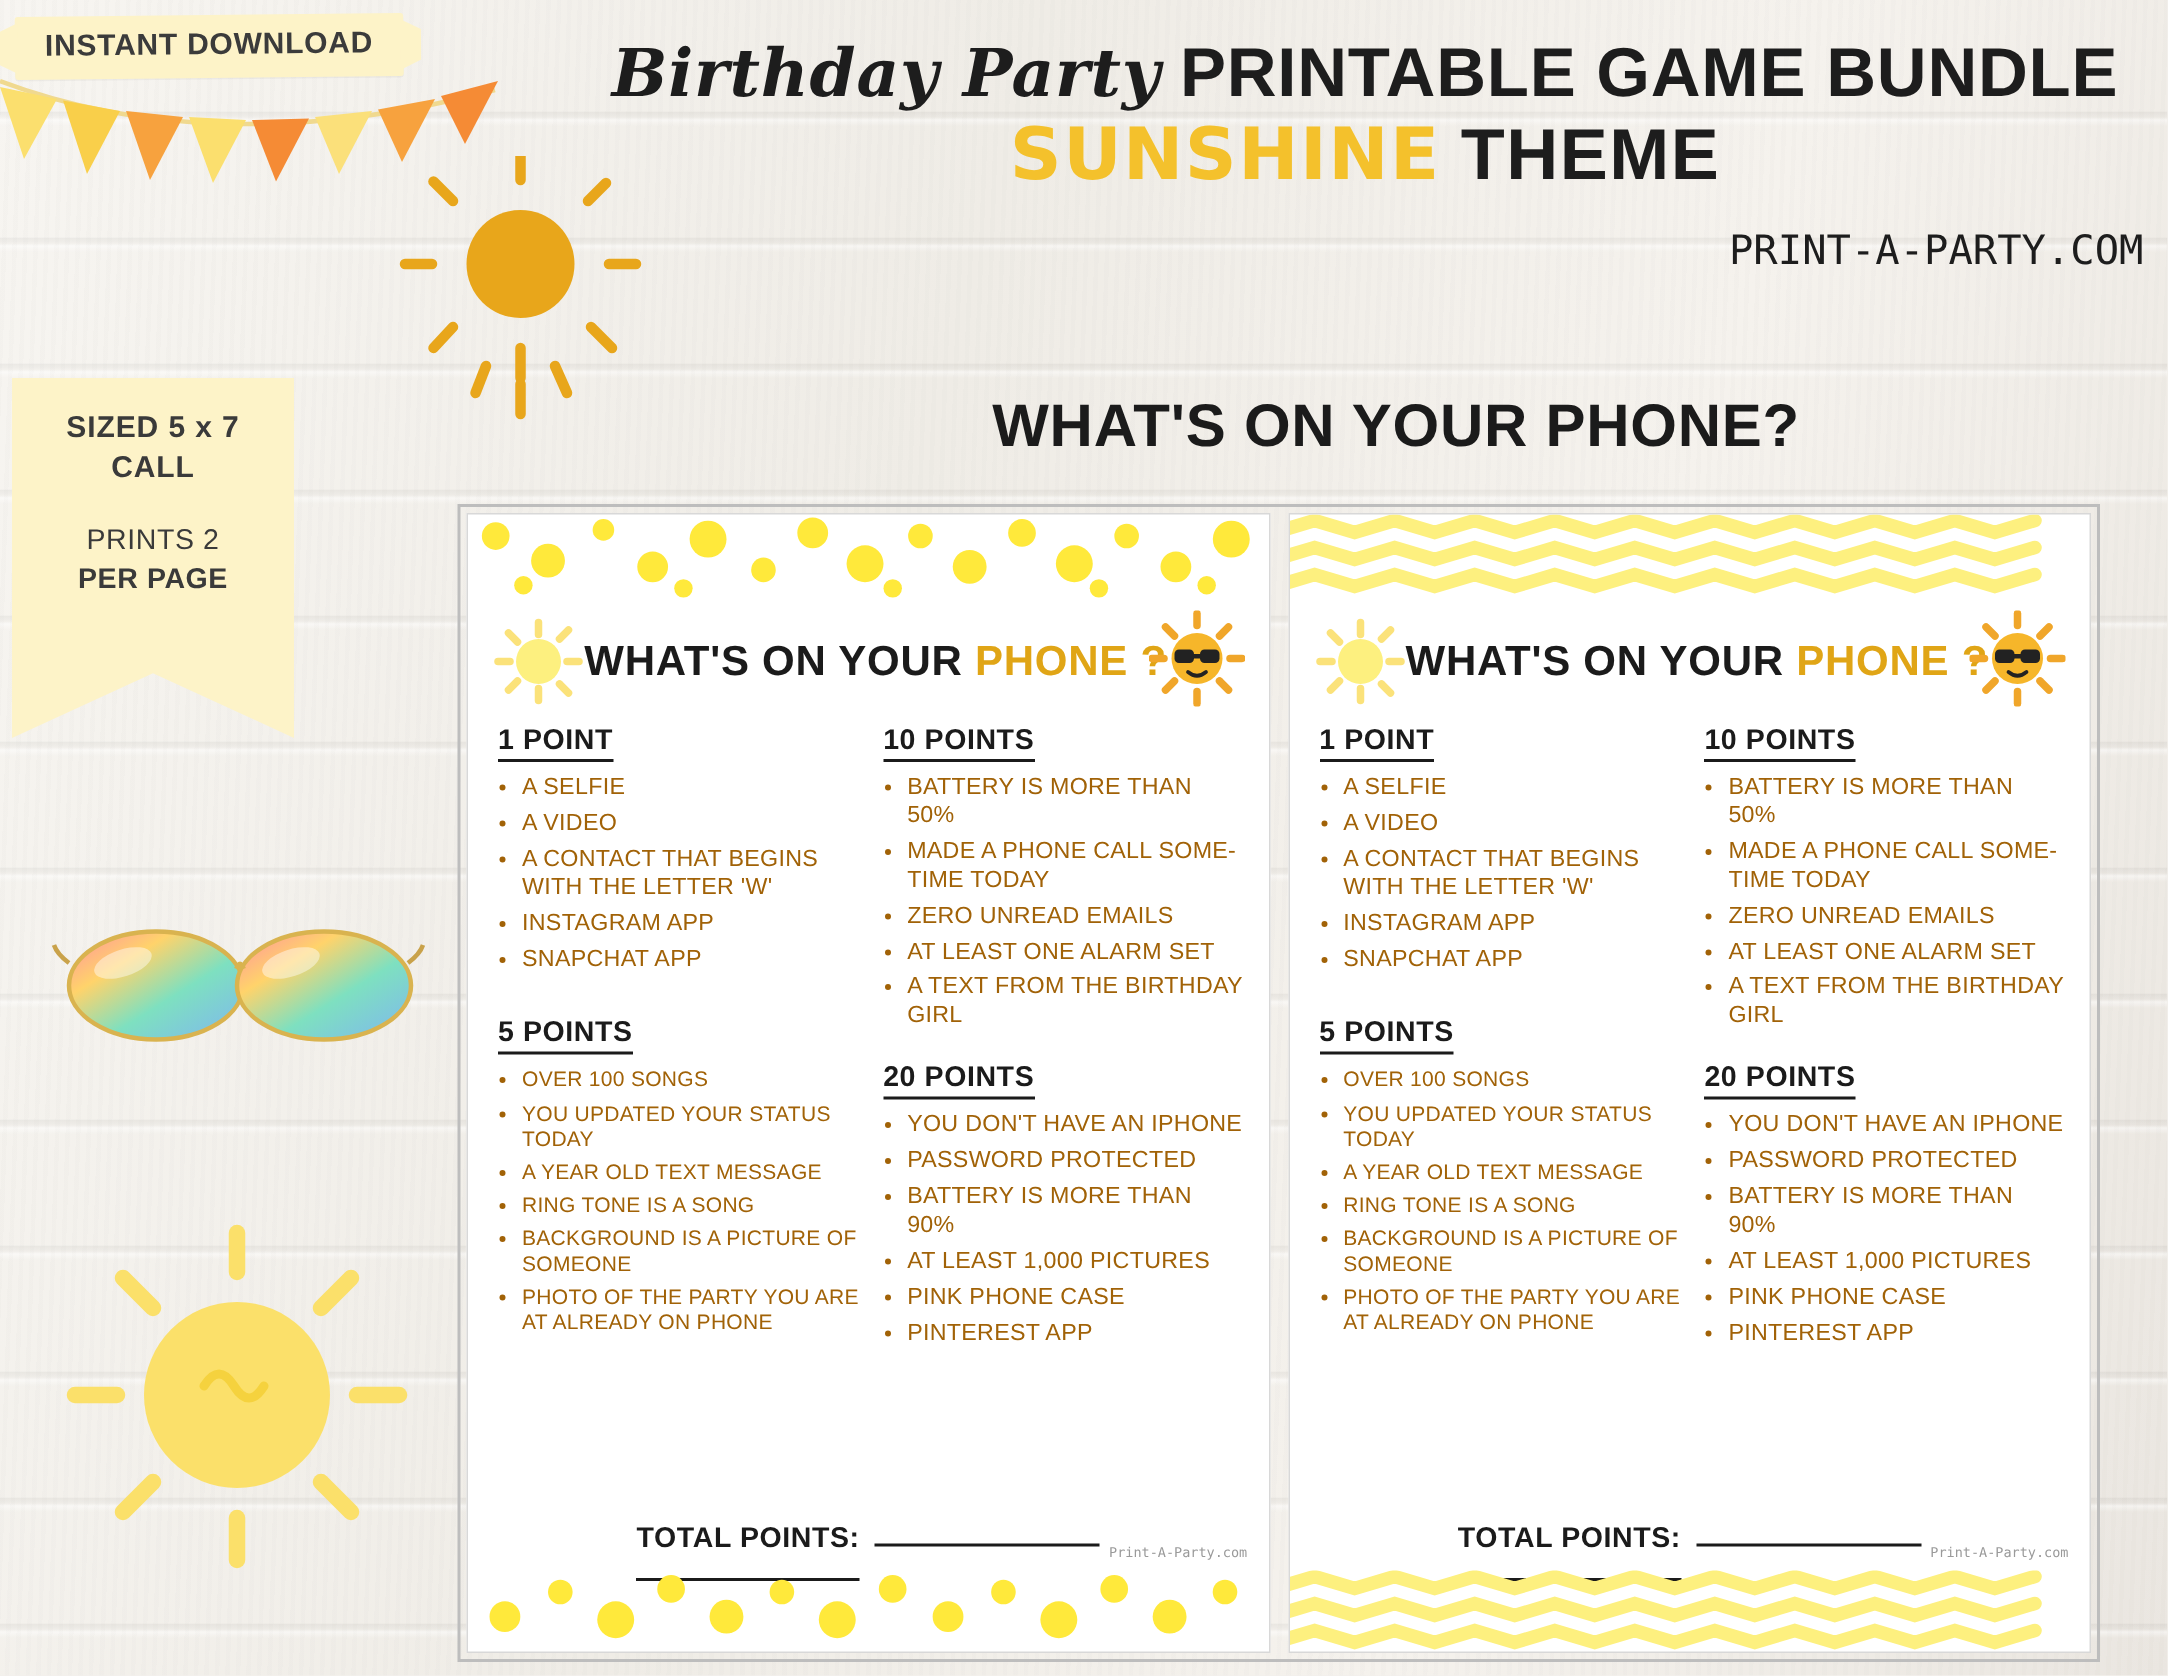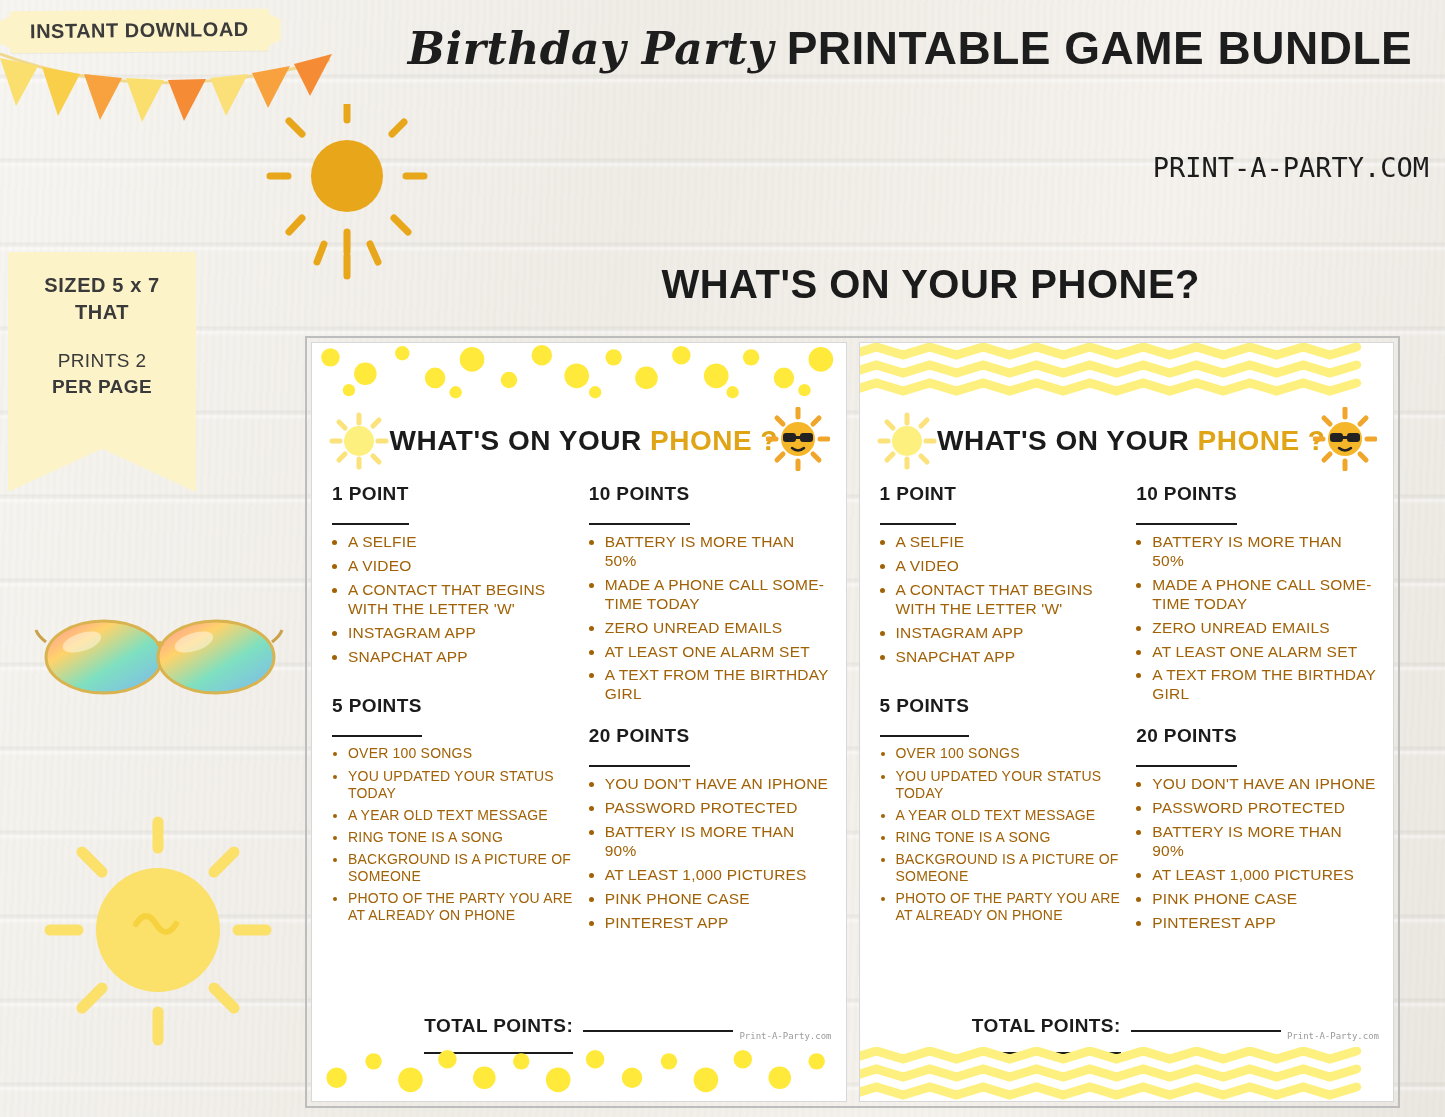--- a/index.html
+++ b/index.html
@@ -129,21 +129,21 @@
   .card-title .hl{ color:#e0a516; }
   .sun-left{ position:absolute; left:16px; top:6px; }
   .sun-right{ position:absolute; right:16px; top:2px; }
 
   .cols{ display:flex; padding:0 16px; gap:12px; }
   .col{ flex:1 1 0; }
   .grp-title{
     font-family:"Liberation Sans", sans-serif; font-weight:700;
     font-size:19px; color:#1b1b1b; letter-spacing:.4px;
     border-bottom:2px solid #1b1b1b; display:inline-block;
-    padding-bottom:18px; margin:6px 0 8px 4px;
+    padding-bottom:1px; margin:6px 0 8px 4px;
   }
   ul.items{ margin:0 0 4px 0; padding-left:20px; }
   ul.items li{
     font-family:"Liberation Sans", sans-serif;
     color:#a16207; line-height:1.22; margin-bottom:5px;
     letter-spacing:.2px;
   }
   .g1 li{ font-size:15.5px; }
   .g2 li{ font-size:14px; }
   .spacer-lg{ height:18px; }
@@ -202,29 +202,33 @@
     <line x1="85" y1="152" x2="85" y2="172"></line>
     <line x1="62" y1="140" x2="55" y2="158"></line>
     <line x1="108" y1="140" x2="116" y2="158"></line>
   </g>
 </svg>
 
 <div class="instant-tag">INSTANT DOWNLOAD</div>
 
 <div class="ribbon">
   <div class="l1">SIZED 5 x 7</div>
-  <div class="l2">THAT</div>
+  <div class="l2">CALL</div>
   <div class="l3">PRINTS 2</div>
   <div class="l4">PER PAGE</div>
 </div>
 
 <div class="headline">
   <div class="l1">
     <span class="script">Birthday Party</span>
     <span class="bold">PRINTABLE GAME BUNDLE</span>
+  </div>
+  <div class="l2">
+    <span class="sun-word">SUNSHINE</span>
+    <span class="theme-word">THEME</span>
   </div>
 </div>
 
 <div class="brand">PRINT-A-PARTY.COM</div>
 
 <div class="section-title">WHAT'S ON YOUR PHONE?</div>
 
 <div class="cards">
 
   <div class="card">

